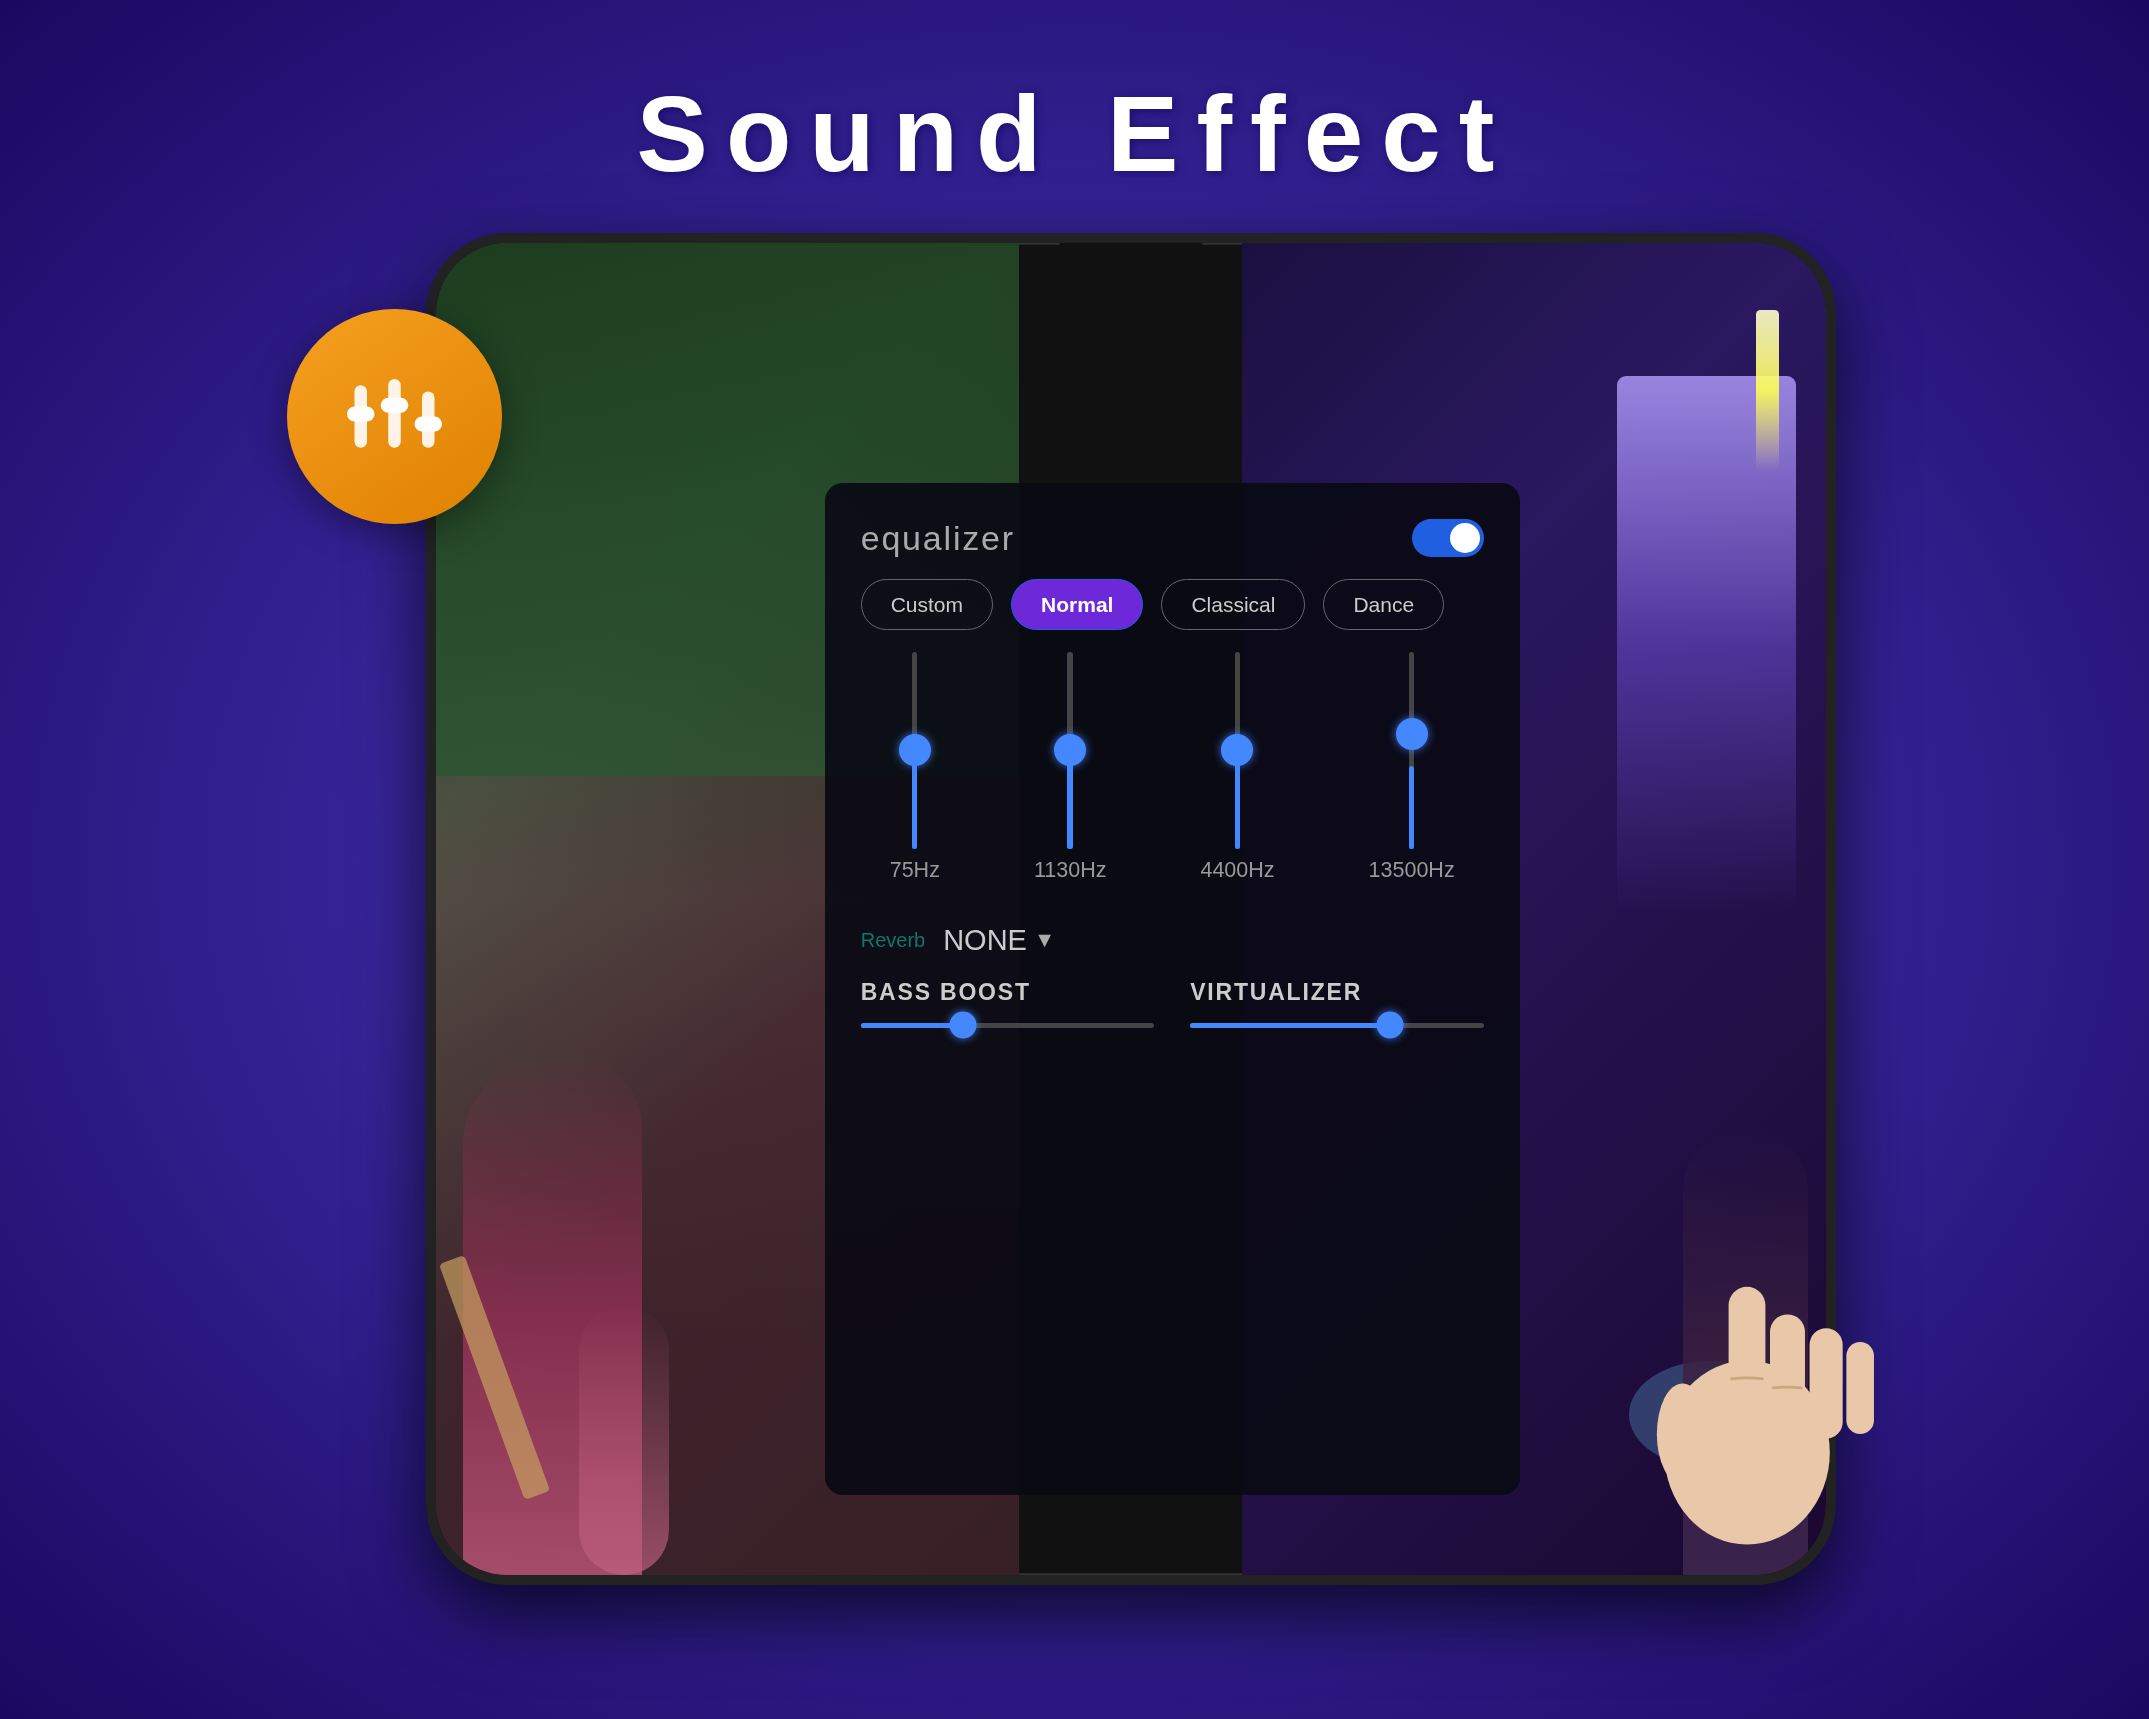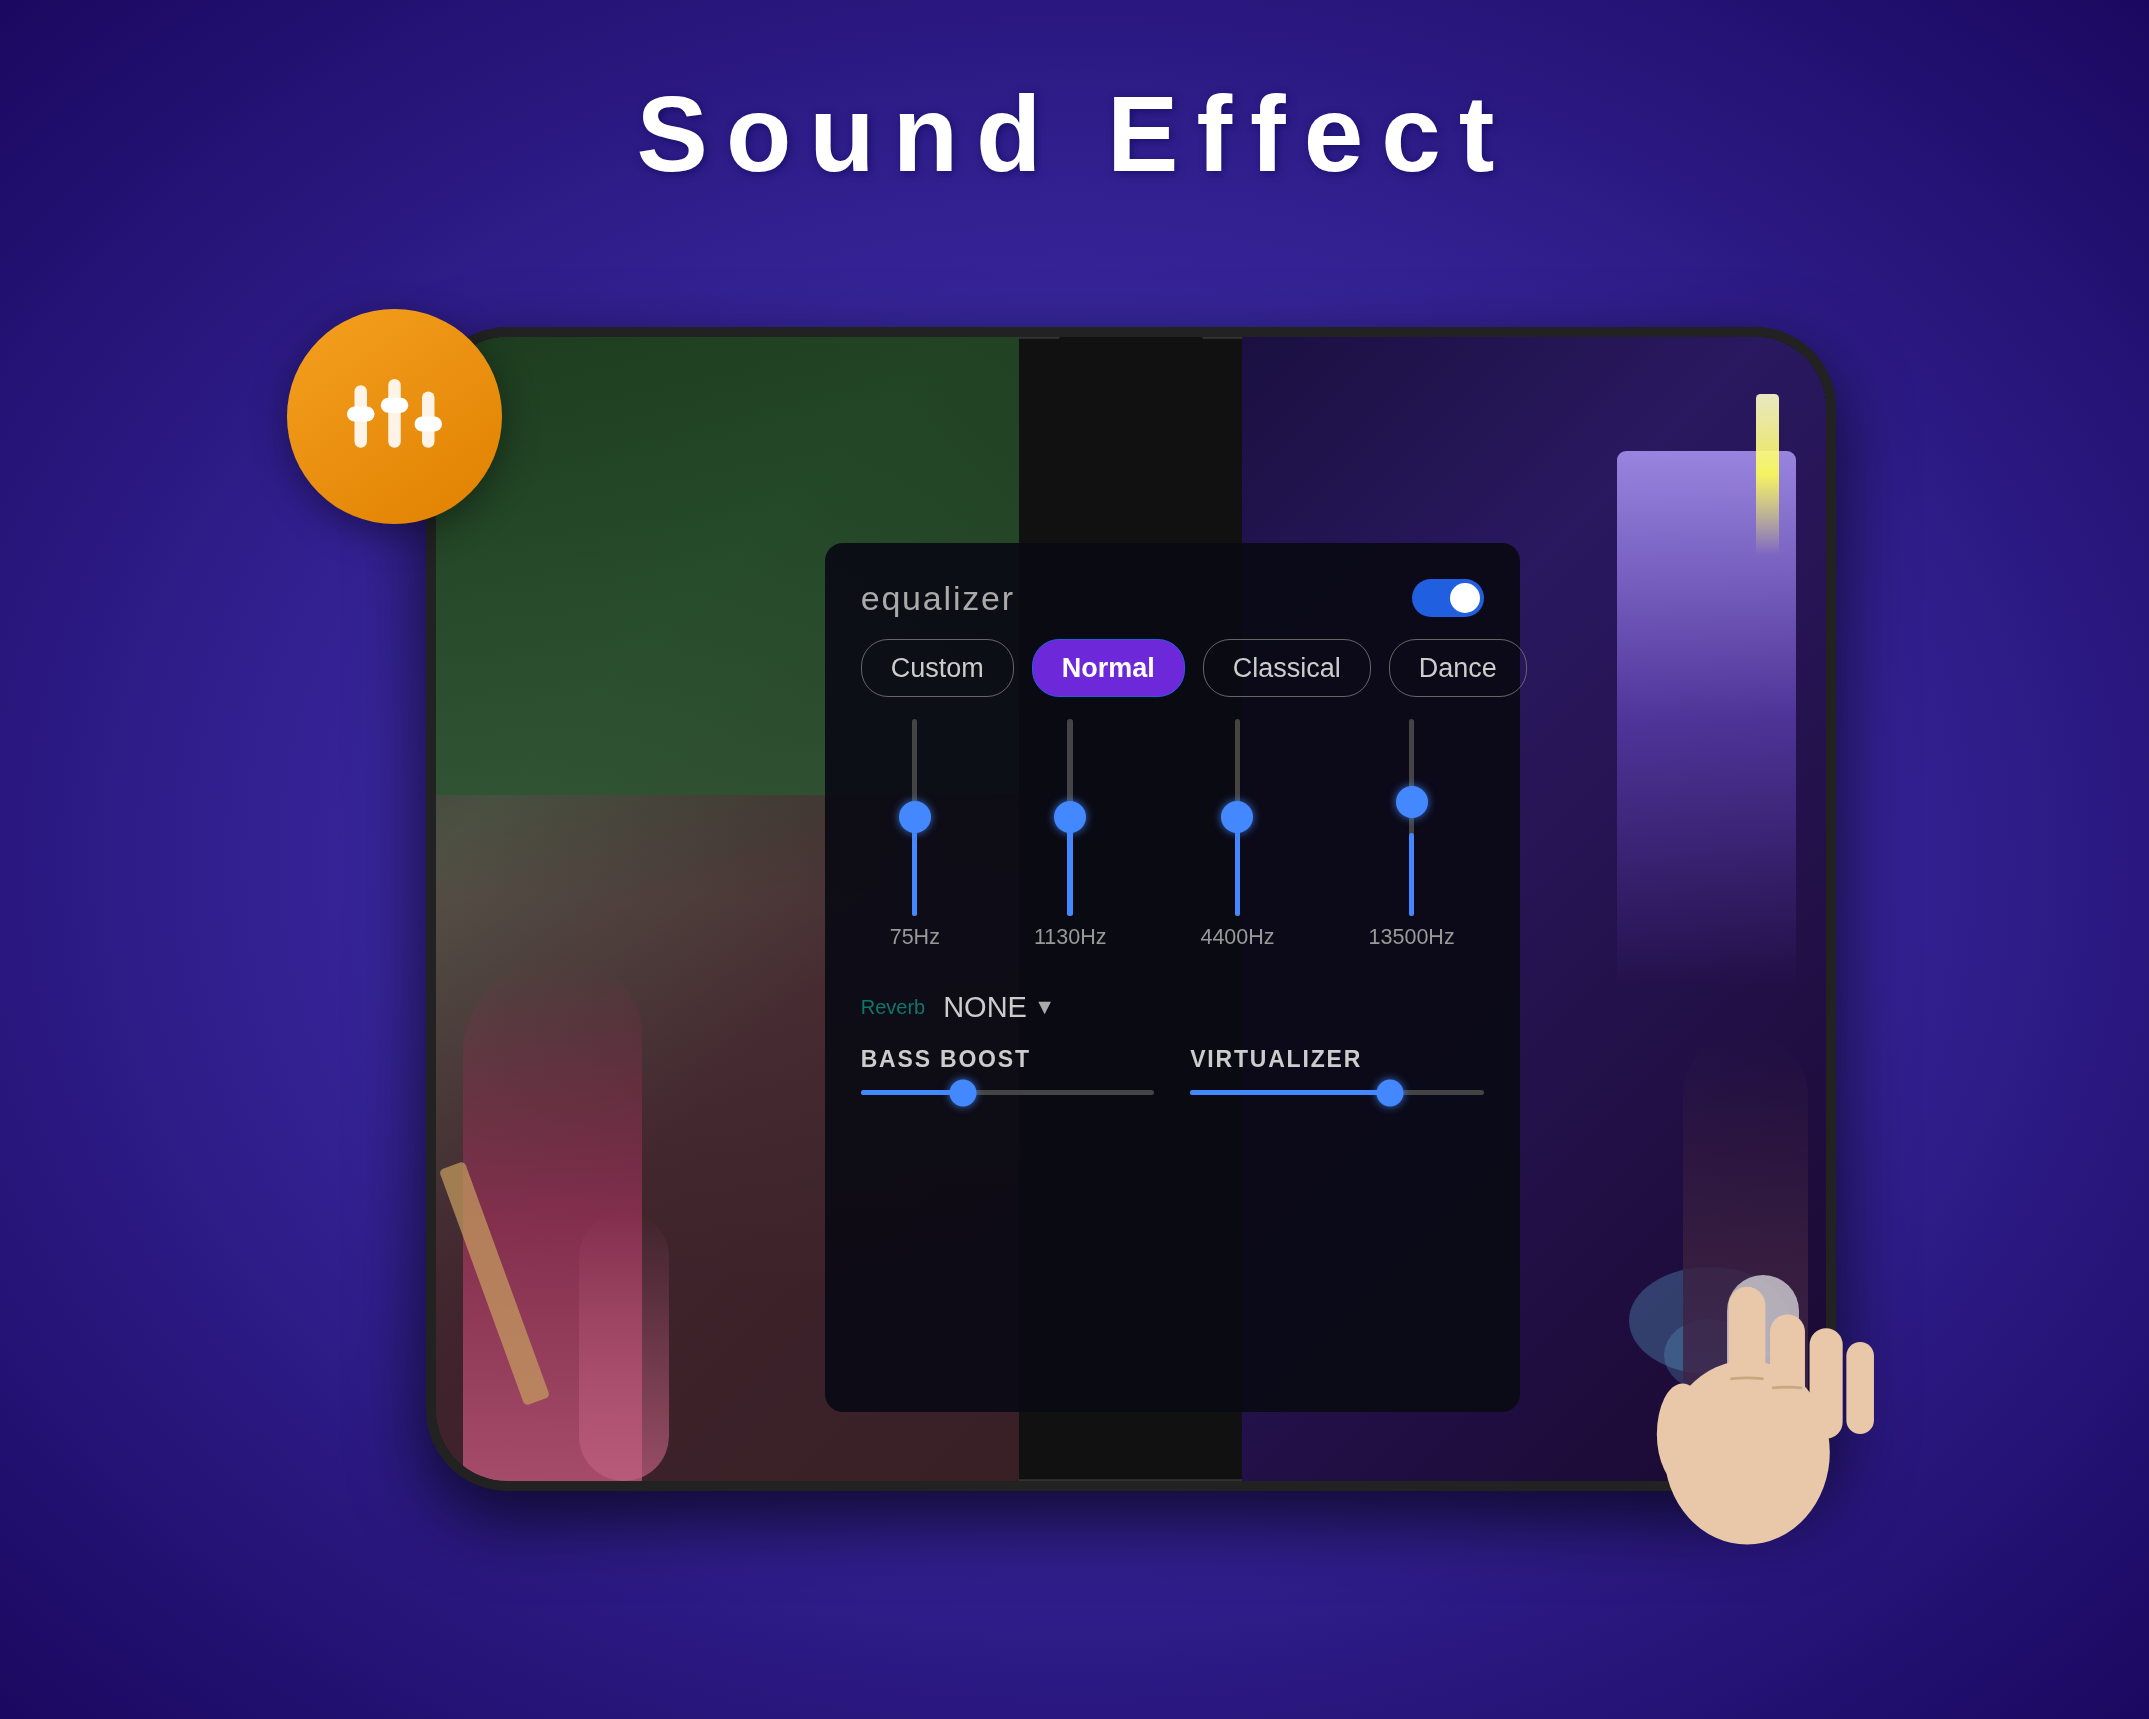--- a/index.html
+++ b/index.html
@@ -54,21 +54,21 @@
 
     .eq-icon-svg {
       width: 125px;
       height: 125px;
     }
 
     
     .phone-frame {
       position: relative;
       width: 1433px;
-      height: 1164px;
+      height: 1352px;
       background: #111;
       border-radius: 81px;
       border: 10.7px solid #222;
       overflow: hidden;
       box-shadow: 0 27px 72px rgba(0,0,0,0.7), inset 0 0 0 1.8px #333;
       margin-left: 112px;
     }
 
     
     .phone-top-notch {
@@ -184,21 +184,21 @@
     
     .preset-row {
       display: flex;
       gap: 18px;
       align-items: center;
     }
 
     .preset-btn {
       padding: 12.5px 29px;
       border-radius: 27px;
-      font-size: 27px;
+      font-size: 21px;
       border: 1.8px solid #666;
       background: transparent;
       color: #cccccc;
       cursor: pointer;
     }
 
     .preset-btn.active {
       background: #6d28d9;
       border-color: #2060e0;
       color: white;

